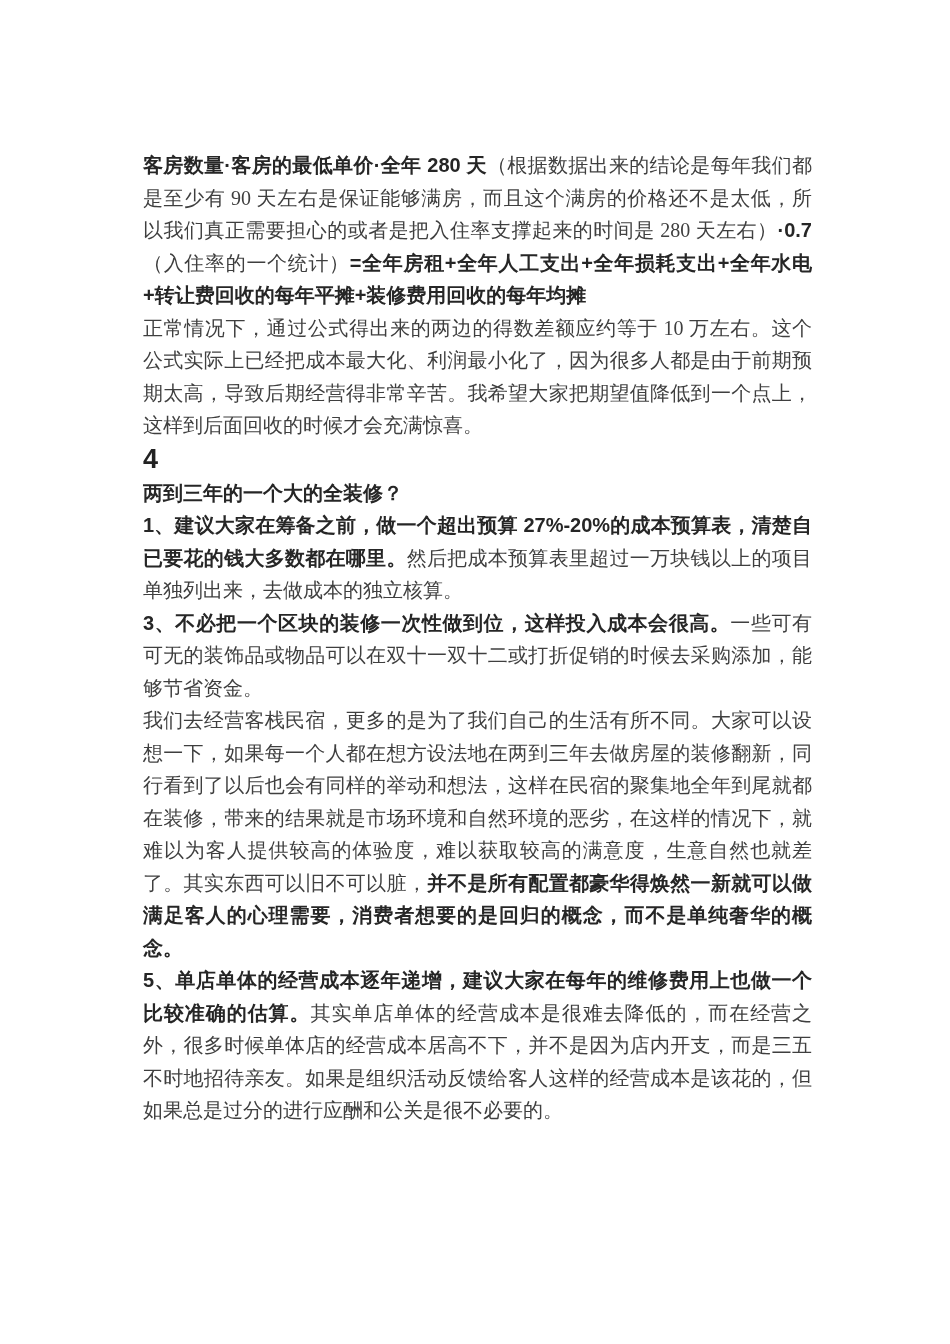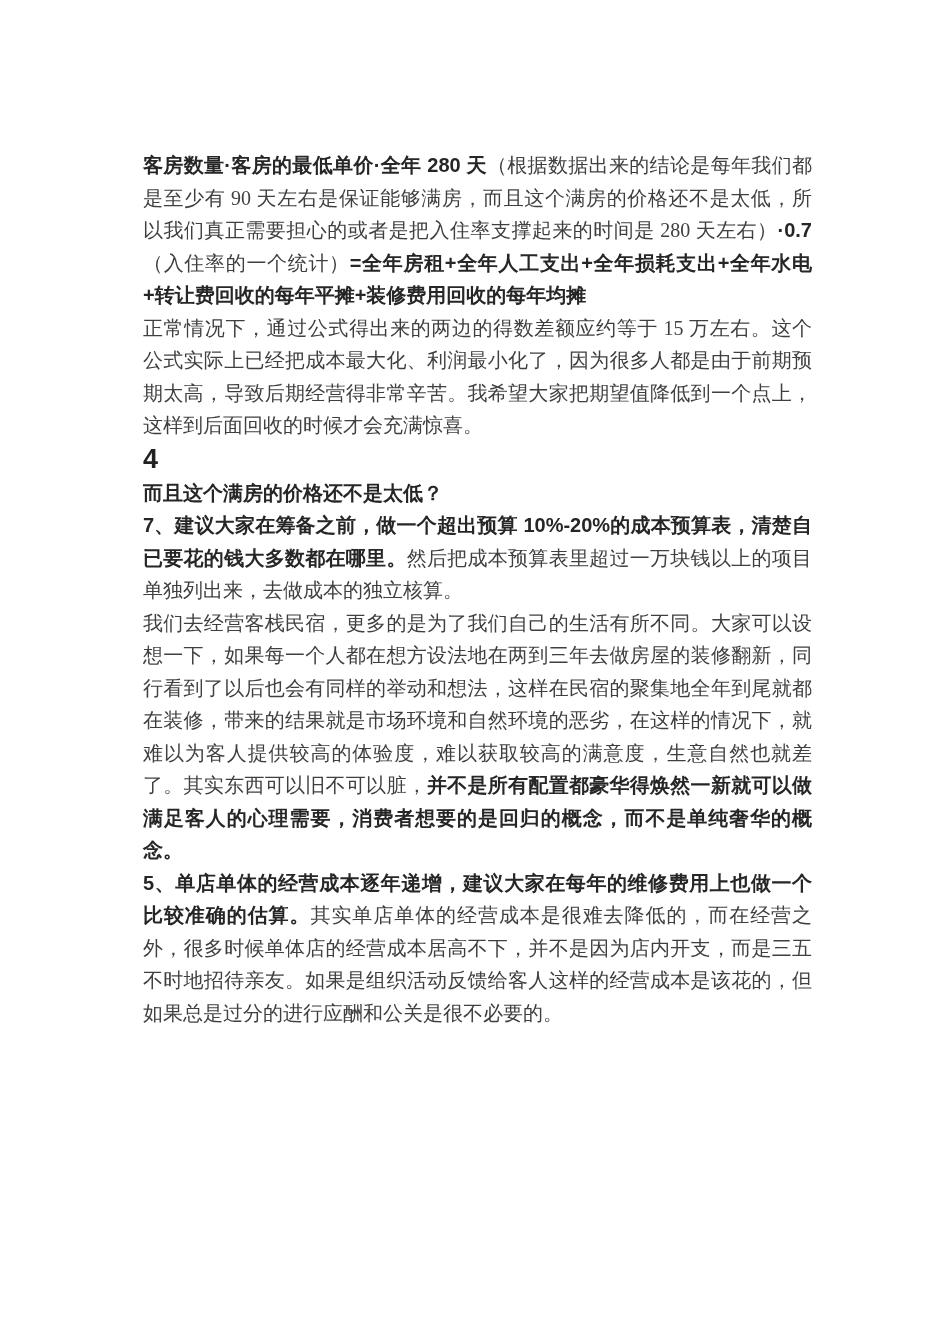--- a/index.html
+++ b/index.html
@@ -46,20 +46,21 @@
     line-height: 32.5px;
     text-align: left;
   }
 </style>
 </head>
 <body>
 
 <div class="page">
   <div>
       <p class="para body"><span class="run b">客房数量·客房的最低单价·全年 280 天</span><span class="run">（根据数据出来的结论是每年我们都是至少有 90 天左右是保证能够满房，而且这个满房的价格还不是太低，所以我们真正需要担心的或者是把入住率支撑起来的时间是 280 天左右）</span><span class="run b">·0.7</span><span class="run">（入住率的一个统计）</span><span class="run b">=全年房租+全年人工支出+全年损耗支出+全年水电+转让费回收的每年平摊+装修费用回收的每年均摊</span></p>
-      <p class="para body"><span class="run">正常情况下，通过公式得出来的两边的得数差额应约等于 15 万左右。这个公式实际上已经把成本最大化、利润最小化了，因为很多人都是由于前期预期太高，导致后期经营得非常辛苦。我希望大家把期望值降低到一个点上，这样到后面回收的时候才会充满惊喜。</span></p>
+      <p class="para body"><span class="run">正常情况下，通过公式得出来的两边的得数差额应约等于 10 万左右。这个公式实际上已经把成本最大化、利润最小化了，因为很多人都是由于前期预期太高，导致后期经营得非常辛苦。我希望大家把期望值降低到一个点上，这样到后面回收的时候才会充满惊喜。</span></p>
       <p class="para num-heading"><span class="run b">4</span></p>
-      <p class="para subheading"><span class="run b">而且这个满房的价格还不是太低？</span></p>
-      <p class="para body"><span class="run b">7、建议大家在筹备之前，做一个超出预算 10%-20%的成本预算表，清楚自已要花的钱大多数都在哪里。</span><span class="run">然后把成本预算表里超过一万块钱以上的项目单独列出来，去做成本的独立核算。</span></p>
+      <p class="para subheading"><span class="run b">两到三年的一个大的全装修？</span></p>
+      <p class="para body"><span class="run b">1、建议大家在筹备之前，做一个超出预算 27%-20%的成本预算表，清楚自已要花的钱大多数都在哪里。</span><span class="run">然后把成本预算表里超过一万块钱以上的项目单独列出来，去做成本的独立核算。</span></p>
+      <p class="para body"><span class="run b">3、不必把一个区块的装修一次性做到位，这样投入成本会很高。</span><span class="run">一些可有可无的装饰品或物品可以在双十一双十二或打折促销的时候去采购添加，能够节省资金。</span></p>
       <p class="para body"><span class="run">我们去经营客栈民宿，更多的是为了我们自己的生活有所不同。大家可以设想一下，如果每一个人都在想方设法地在两到三年去做房屋的装修翻新，同行看到了以后也会有同样的举动和想法，这样在民宿的聚集地全年到尾就都在装修，带来的结果就是市场环境和自然环境的恶劣，在这样的情况下，就难以为客人提供较高的体验度，难以获取较高的满意度，生意自然也就差了。其实东西可以旧不可以脏，</span><span class="run b">并不是所有配置都豪华得焕然一新就可以做满足客人的心理需要，消费者想要的是回归的概念，而不是单纯奢华的概念。</span></p>
       <p class="para body"><span class="run b">5、单店单体的经营成本逐年递增，建议大家在每年的维修费用上也做一个比较准确的估算。</span><span class="run">其实单店单体的经营成本是很难去降低的，而在经营之外，很多时候单体店的经营成本居高不下，并不是因为店内开支，而是三五不时地招待亲友。如果是组织活动反馈给客人这样的经营成本是该花的，但如果总是过分的进行应酬和公关是很不必要的。</span></p>
     </div>
 </div>
 
 </body></html>

